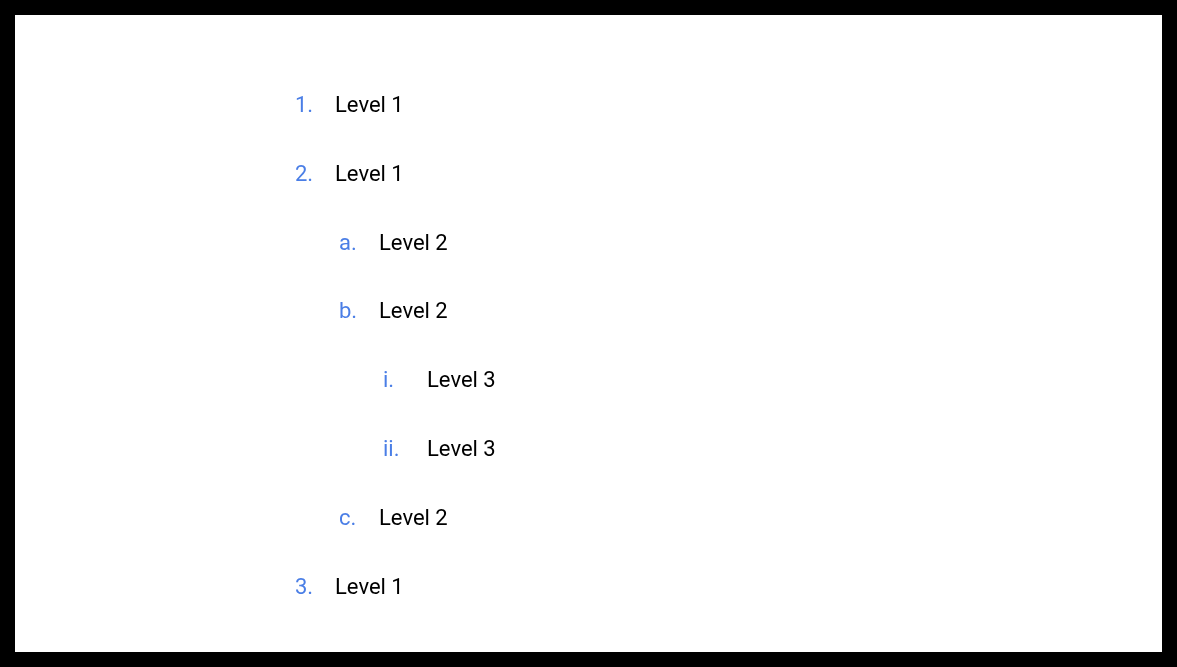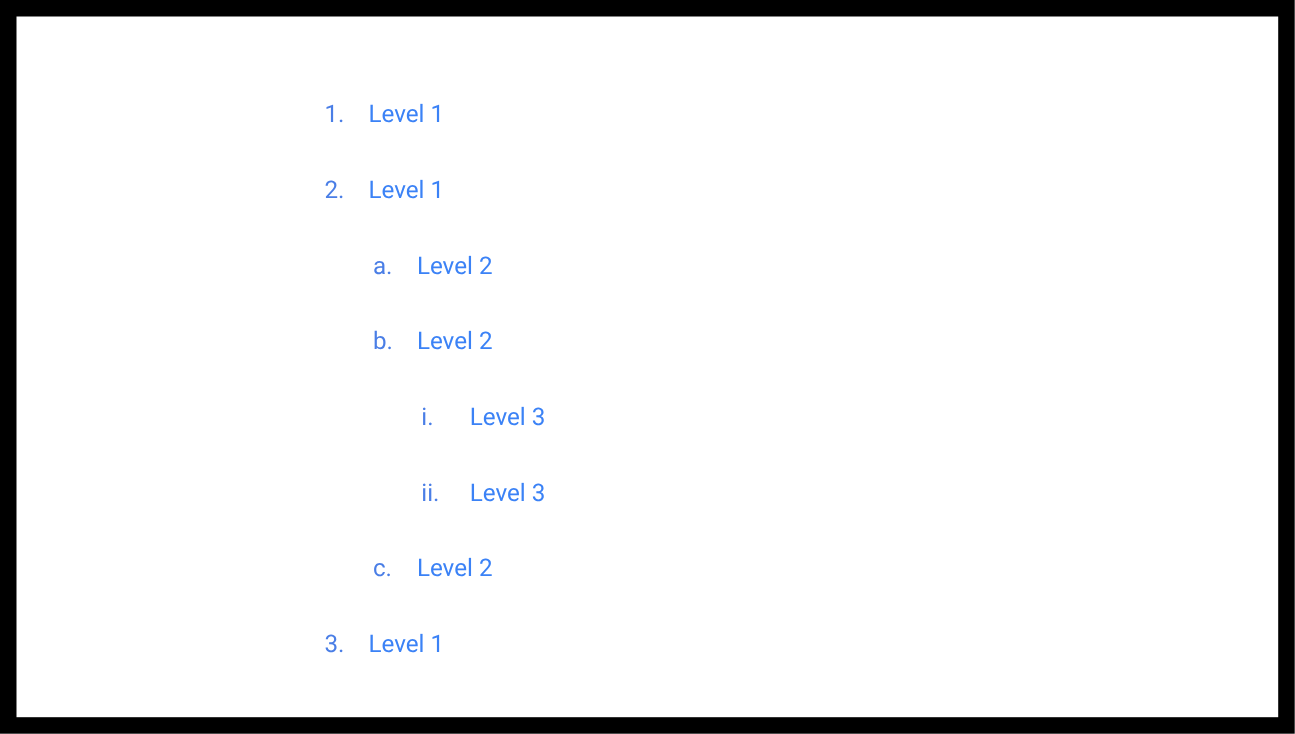--- a/index.html
+++ b/index.html
@@ -29,21 +29,21 @@
       font-size: 22px;
       line-height: 1.4;
     }
     .marker {
       color: #4a7ee6;
       min-width: 40px;
       text-align: left;
       padding-right: 8px;
     }
     .label {
-      color: #3b82f6;
+      color: #000000;
     }
     .level-1 {
       margin-left: 0;
     }
     .level-2 {
       margin-left: 44px;
     }
     .level-3 {
       margin-left: 88px;
     }

